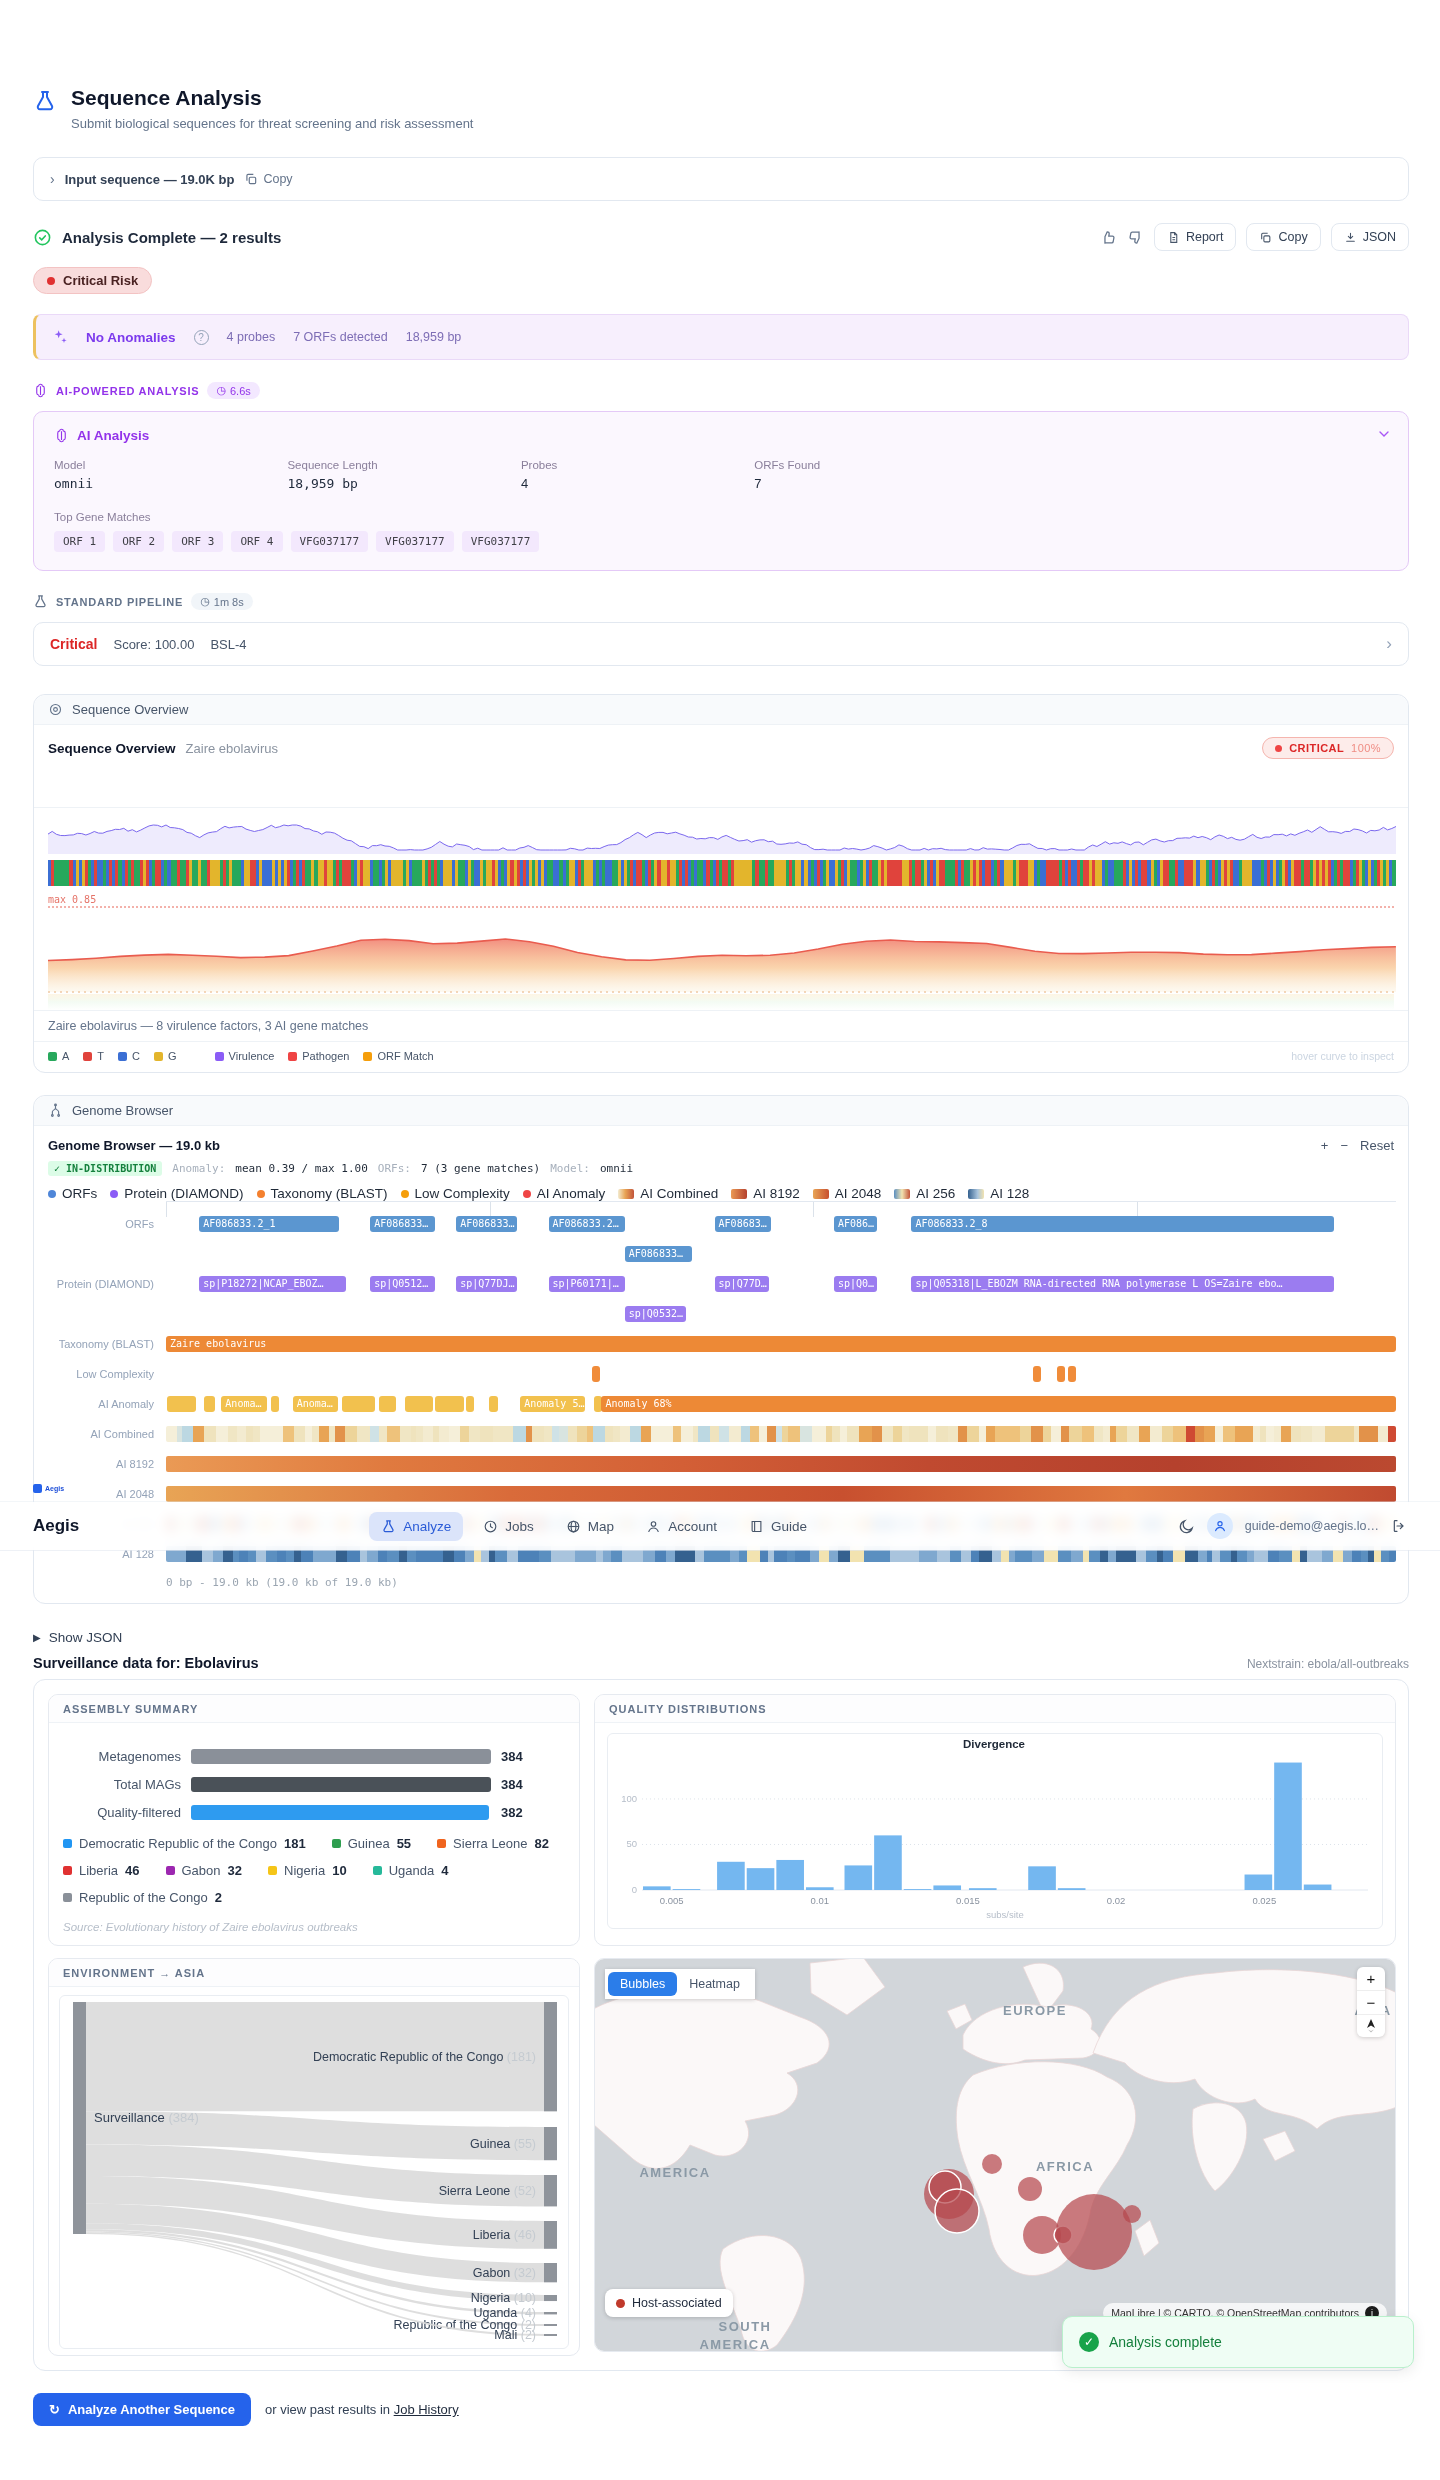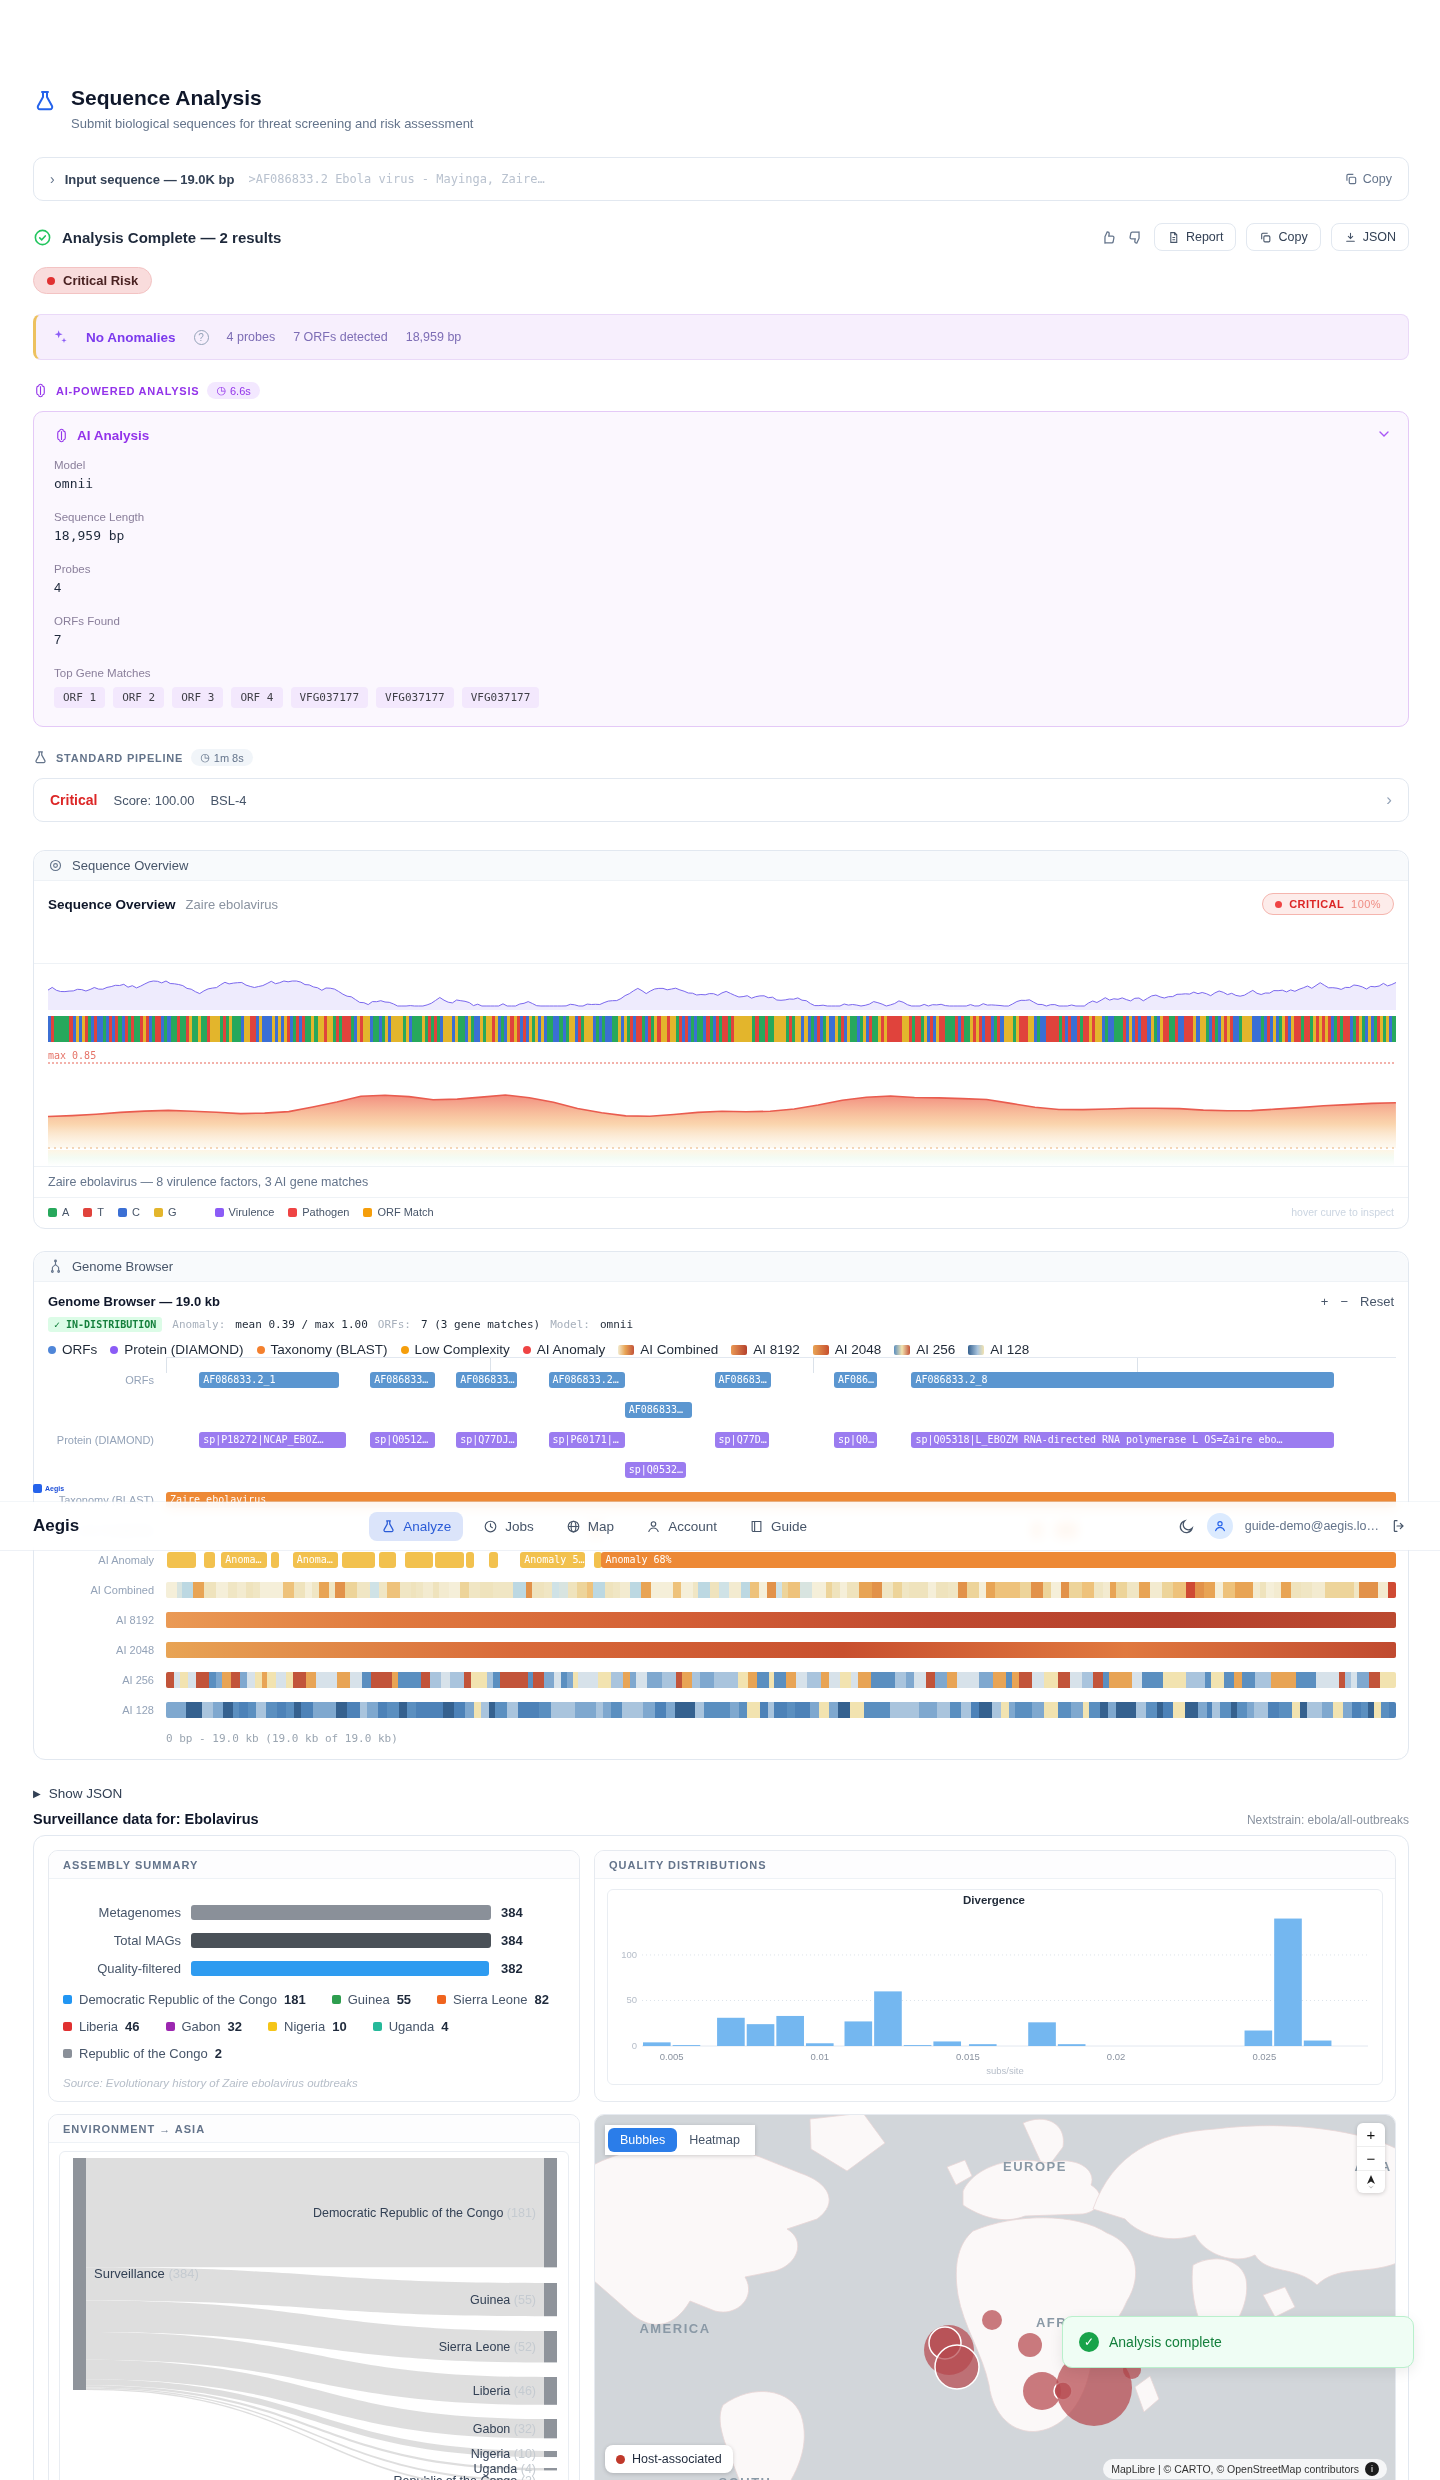--- a/index.html
+++ b/index.html
@@ -56,21 +56,21 @@
   .pill { border-radius:999px; font-size:11px; padding:2px 9px; display:flex; gap:4px; align-items:center;}
   .pill.purple { background:#f3e8ff; color:#9333ea; }
   .pill.grey { background:#f1f5f9; color:#64748b; }
   .icon-15 { width:15px; height:15px; }
 
   
   .ai-card { margin-top:12px; background:#fbf7fe; border:1px solid #e4c9f7; border-radius:10px;
     padding:16px 20px 18px; position:relative; }
   .ai-card-title { display:flex; align-items:center; gap:8px; font-size:13.5px; font-weight:bold; color:#9333ea; }
   .collapse-chev { position:absolute; right:16px; top:14px; width:16px; height:16px; color:#a855f7; cursor:pointer; }
-  .ai-grid { display:grid; grid-template-columns:1fr; row-gap:20px; margin-top:16px; width:70%; }
+  .ai-grid { display:grid; grid-template-columns:1fr 1fr 1fr 1fr; row-gap:20px; margin-top:16px; width:70%; }
   .f-label { font-size:11.5px; color:#8a7f9b; margin-bottom:5px; }
   .f-value { font-size:13px; color:#1e293b; }
   .matches-label { font-size:11.5px; color:#8a7f9b; margin-top:20px; }
   .chips { display:flex; gap:8px; margin-top:8px; }
   .chip { background:#f3e8fd; border-radius:4px; padding:4px 9px; font-size:11px; color:#3f3f46;
     font-family:"DejaVu Sans Mono", monospace; }
 
   
   .critical-card { margin-top:12px; border:1px solid #e2e8f0; border-radius:10px; height:44px;
     display:flex; align-items:center; gap:16px; padding:0 16px; cursor:pointer; }
@@ -260,21 +260,20 @@
     <div>
       <div class="page-title">Sequence Analysis</div>
       <div class="page-subtitle">Submit biological sequences for threat screening and risk assessment</div>
     </div>
   </div>
 
   
   <div class="input-bar">
     <span class="chev">›</span>
     <span class="input-label">Input sequence — 19.0K bp</span>
-    <span class="input-preview mono">&gt;AF086833.2 Ebola virus - Mayinga, Zaire…</span>
     <span class="copy-mini">
       <svg class="icon-14 icon" viewBox="0 0 24 24" fill="none" stroke="currentColor" stroke-width="2">
           <rect x="9" y="9" width="11" height="11" rx="2"></rect>
           <path d="M5 15V6a2 2 0 0 1 2-2h9"></path>
         </svg>
       <span>Copy</span>
     </span>
   </div>
 
   

